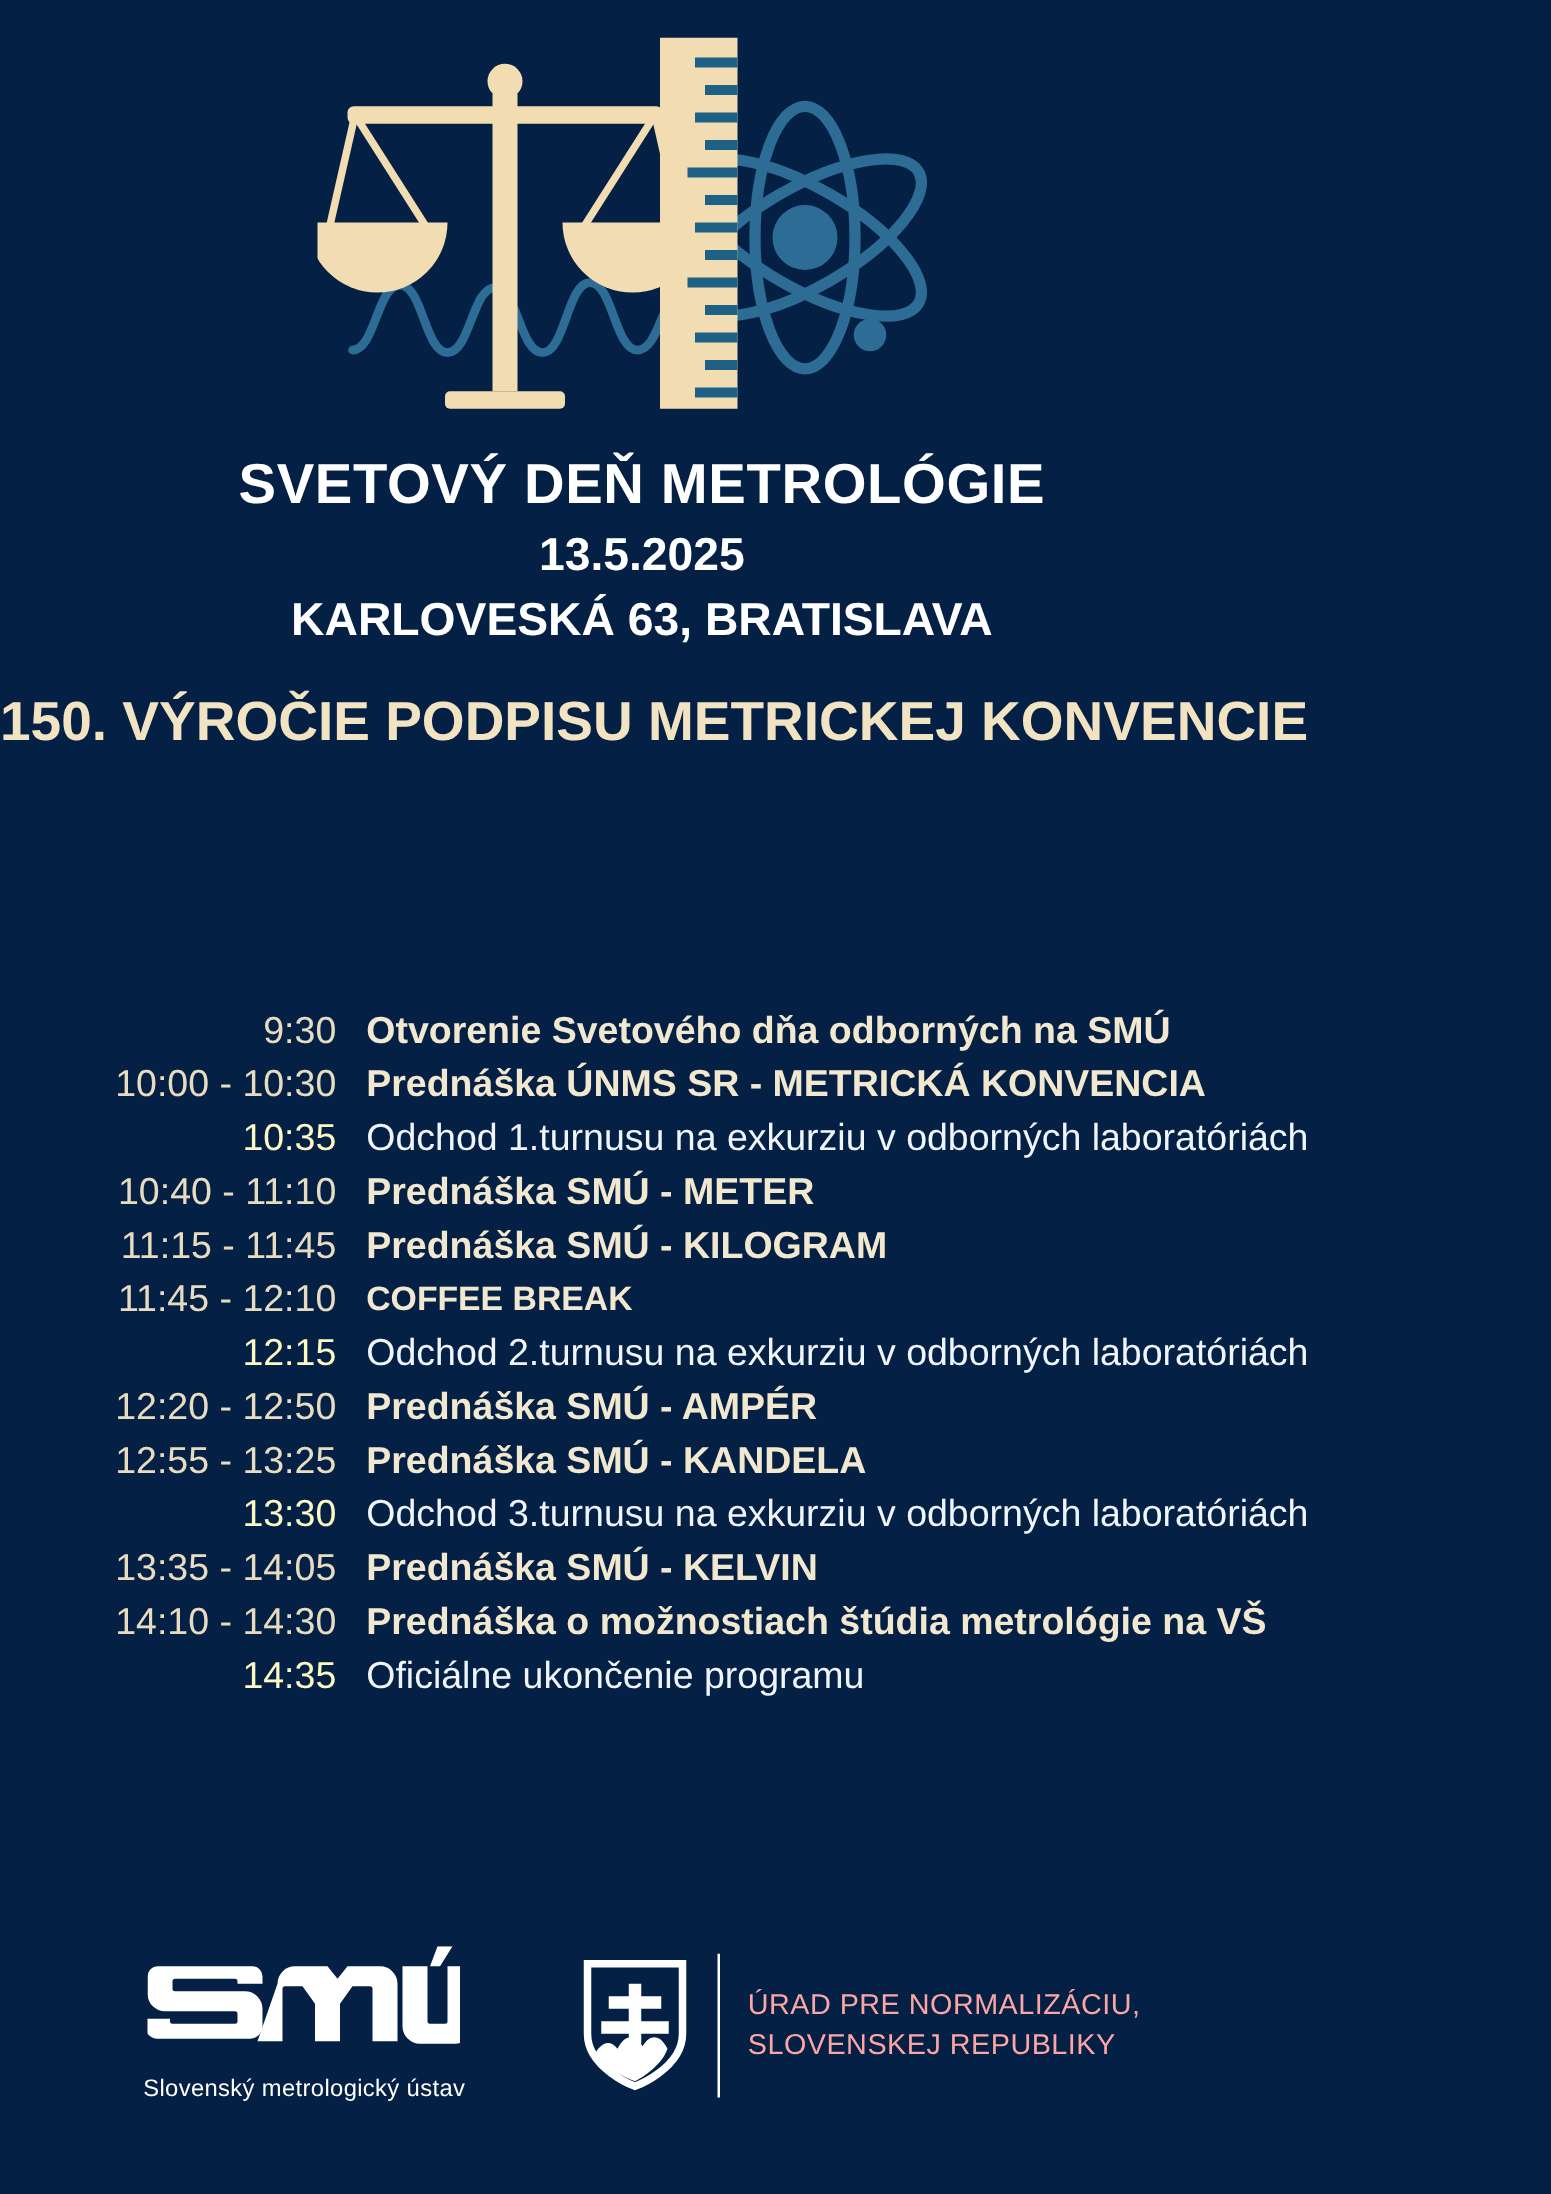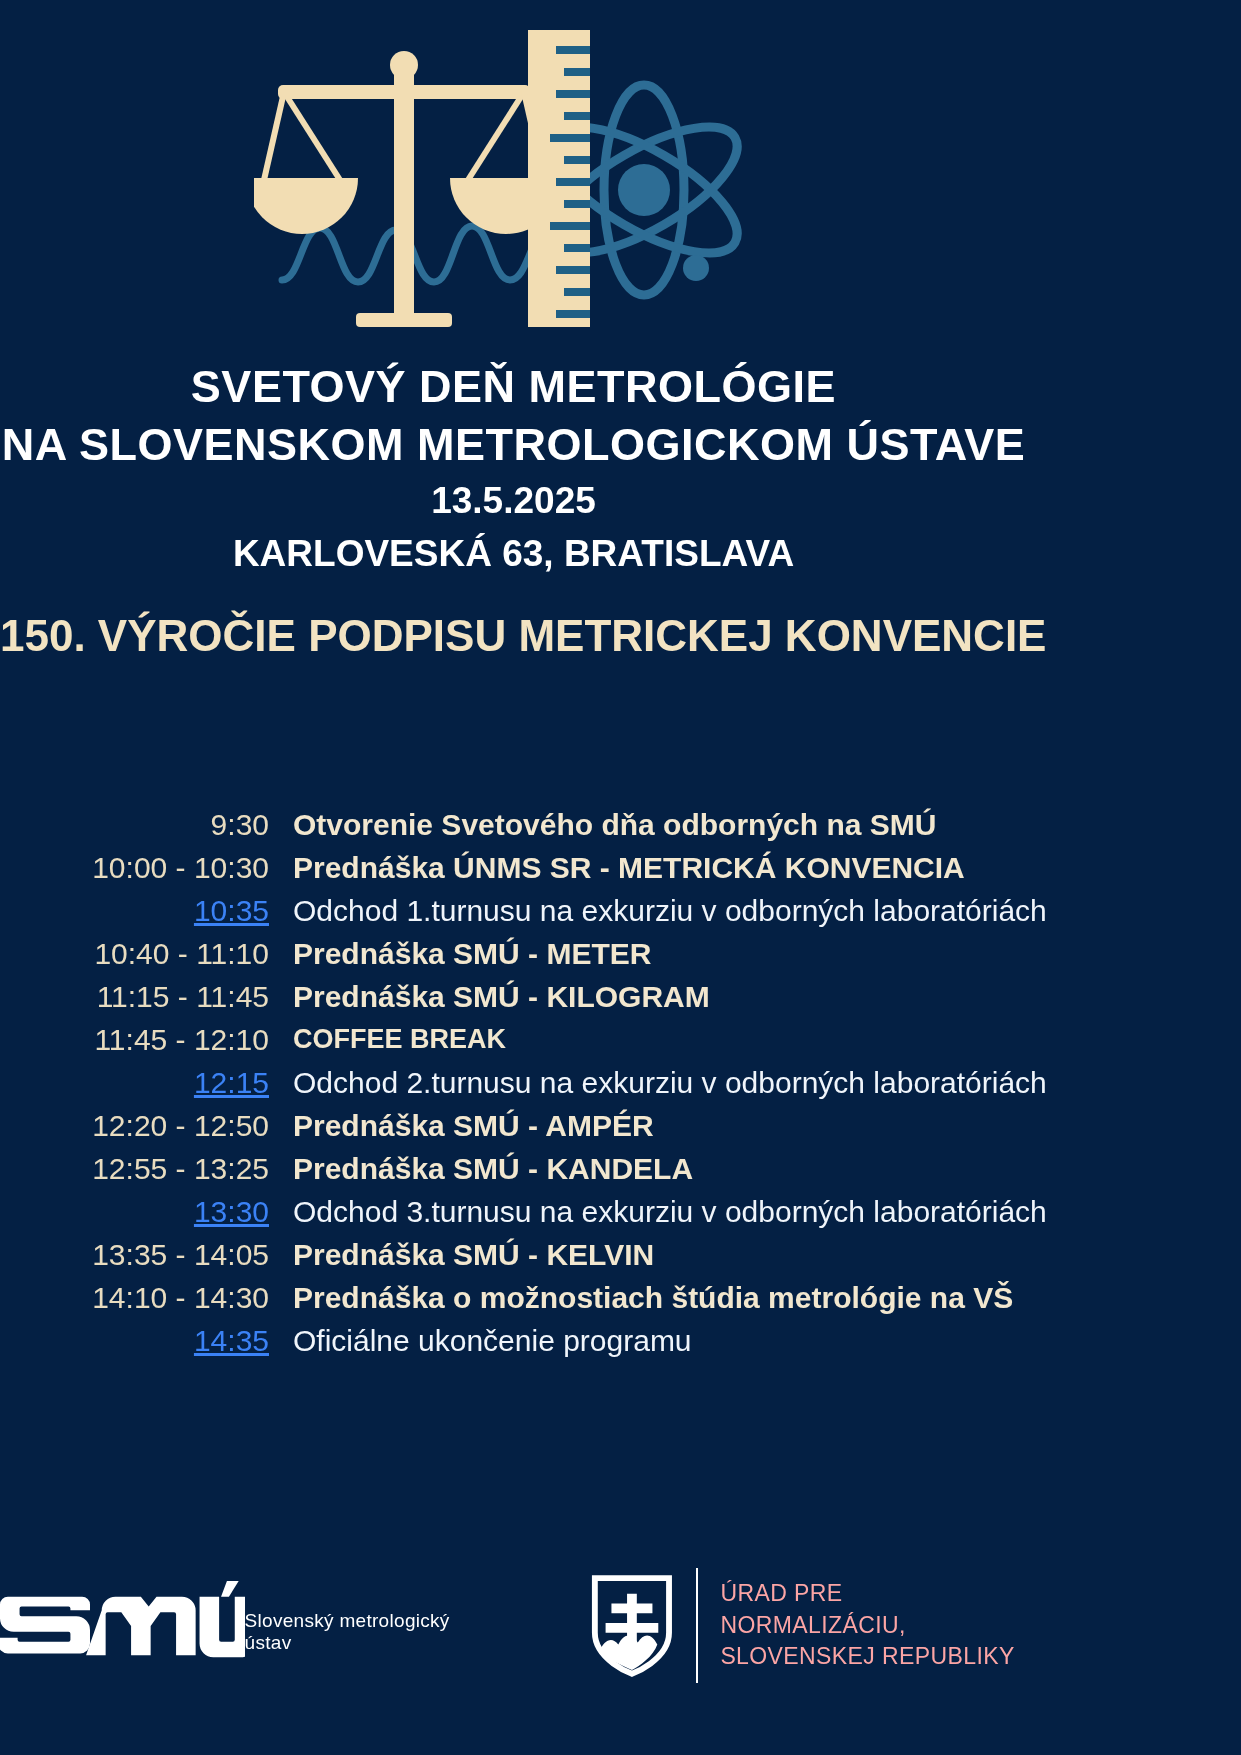--- a/index.html
+++ b/index.html
@@ -83,36 +83,37 @@
     padding-right:24px;
     white-space:nowrap;
   }
   .desc {
     flex:1 1 auto;
     font-size:30px;
     line-height:41px;
   }
   .row.cream .time { color:#e8dcc0; }
   .row.cream .desc { color:#f2e7cf; font-weight:bold; }
-  .row.white .time { color:#3b82f6;text-decoration:underline; }
+  .row.white .time { color:#fef9c3; }
   .row.white .desc { color:#f0f5fb; font-weight:normal; text-align:justify; }
   .row.white .desc.justified { text-align:justify; text-align-last:left; }
   .row.small .desc { font-size:27px; }
 
   
   .footer {
     position:absolute;
     bottom:72px; left:0; right:0;
     display:flex;
     align-items:center;
     justify-content:center;
     gap:92px;
   }
   .logo-smu {
     display:flex;
+    flex-direction:column;
     align-items:center;
   }
   .smu-tag {
     color:#ffffff;
     font-size:19px;
     letter-spacing:0.3px;
     margin-top:12px;
   }
   .logo-unms {
     display:flex;
@@ -191,21 +192,20 @@
           <rect x="302" y="236" width="34" height="8"></rect>
           <rect x="310" y="258" width="26" height="8"></rect>
           <rect x="302" y="280" width="34" height="8"></rect>
         </g>
       </g>
     </svg>
   </div>
 
   <div class="titleblock">
     <div class="title-line">SVETOVÝ DEŇ METROLÓGIE</div>
-    <div class="title-line l2">NA SLOVENSKOM METROLOGICKOM ÚSTAVE</div>
     <div class="subtitle-date">13.5.2025</div>
     <div class="subtitle-place">KARLOVESKÁ 63, BRATISLAVA</div>
     <div class="anniversary">150. VÝROČIE PODPISU METRICKEJ KONVENCIE</div>
   </div>
 
   <div class="schedule">
 
     <div class="row cream">
       <div class="time">9:30</div>
       <div class="desc">Otvorenie Svetového dňa odborných na SMÚ</div>

